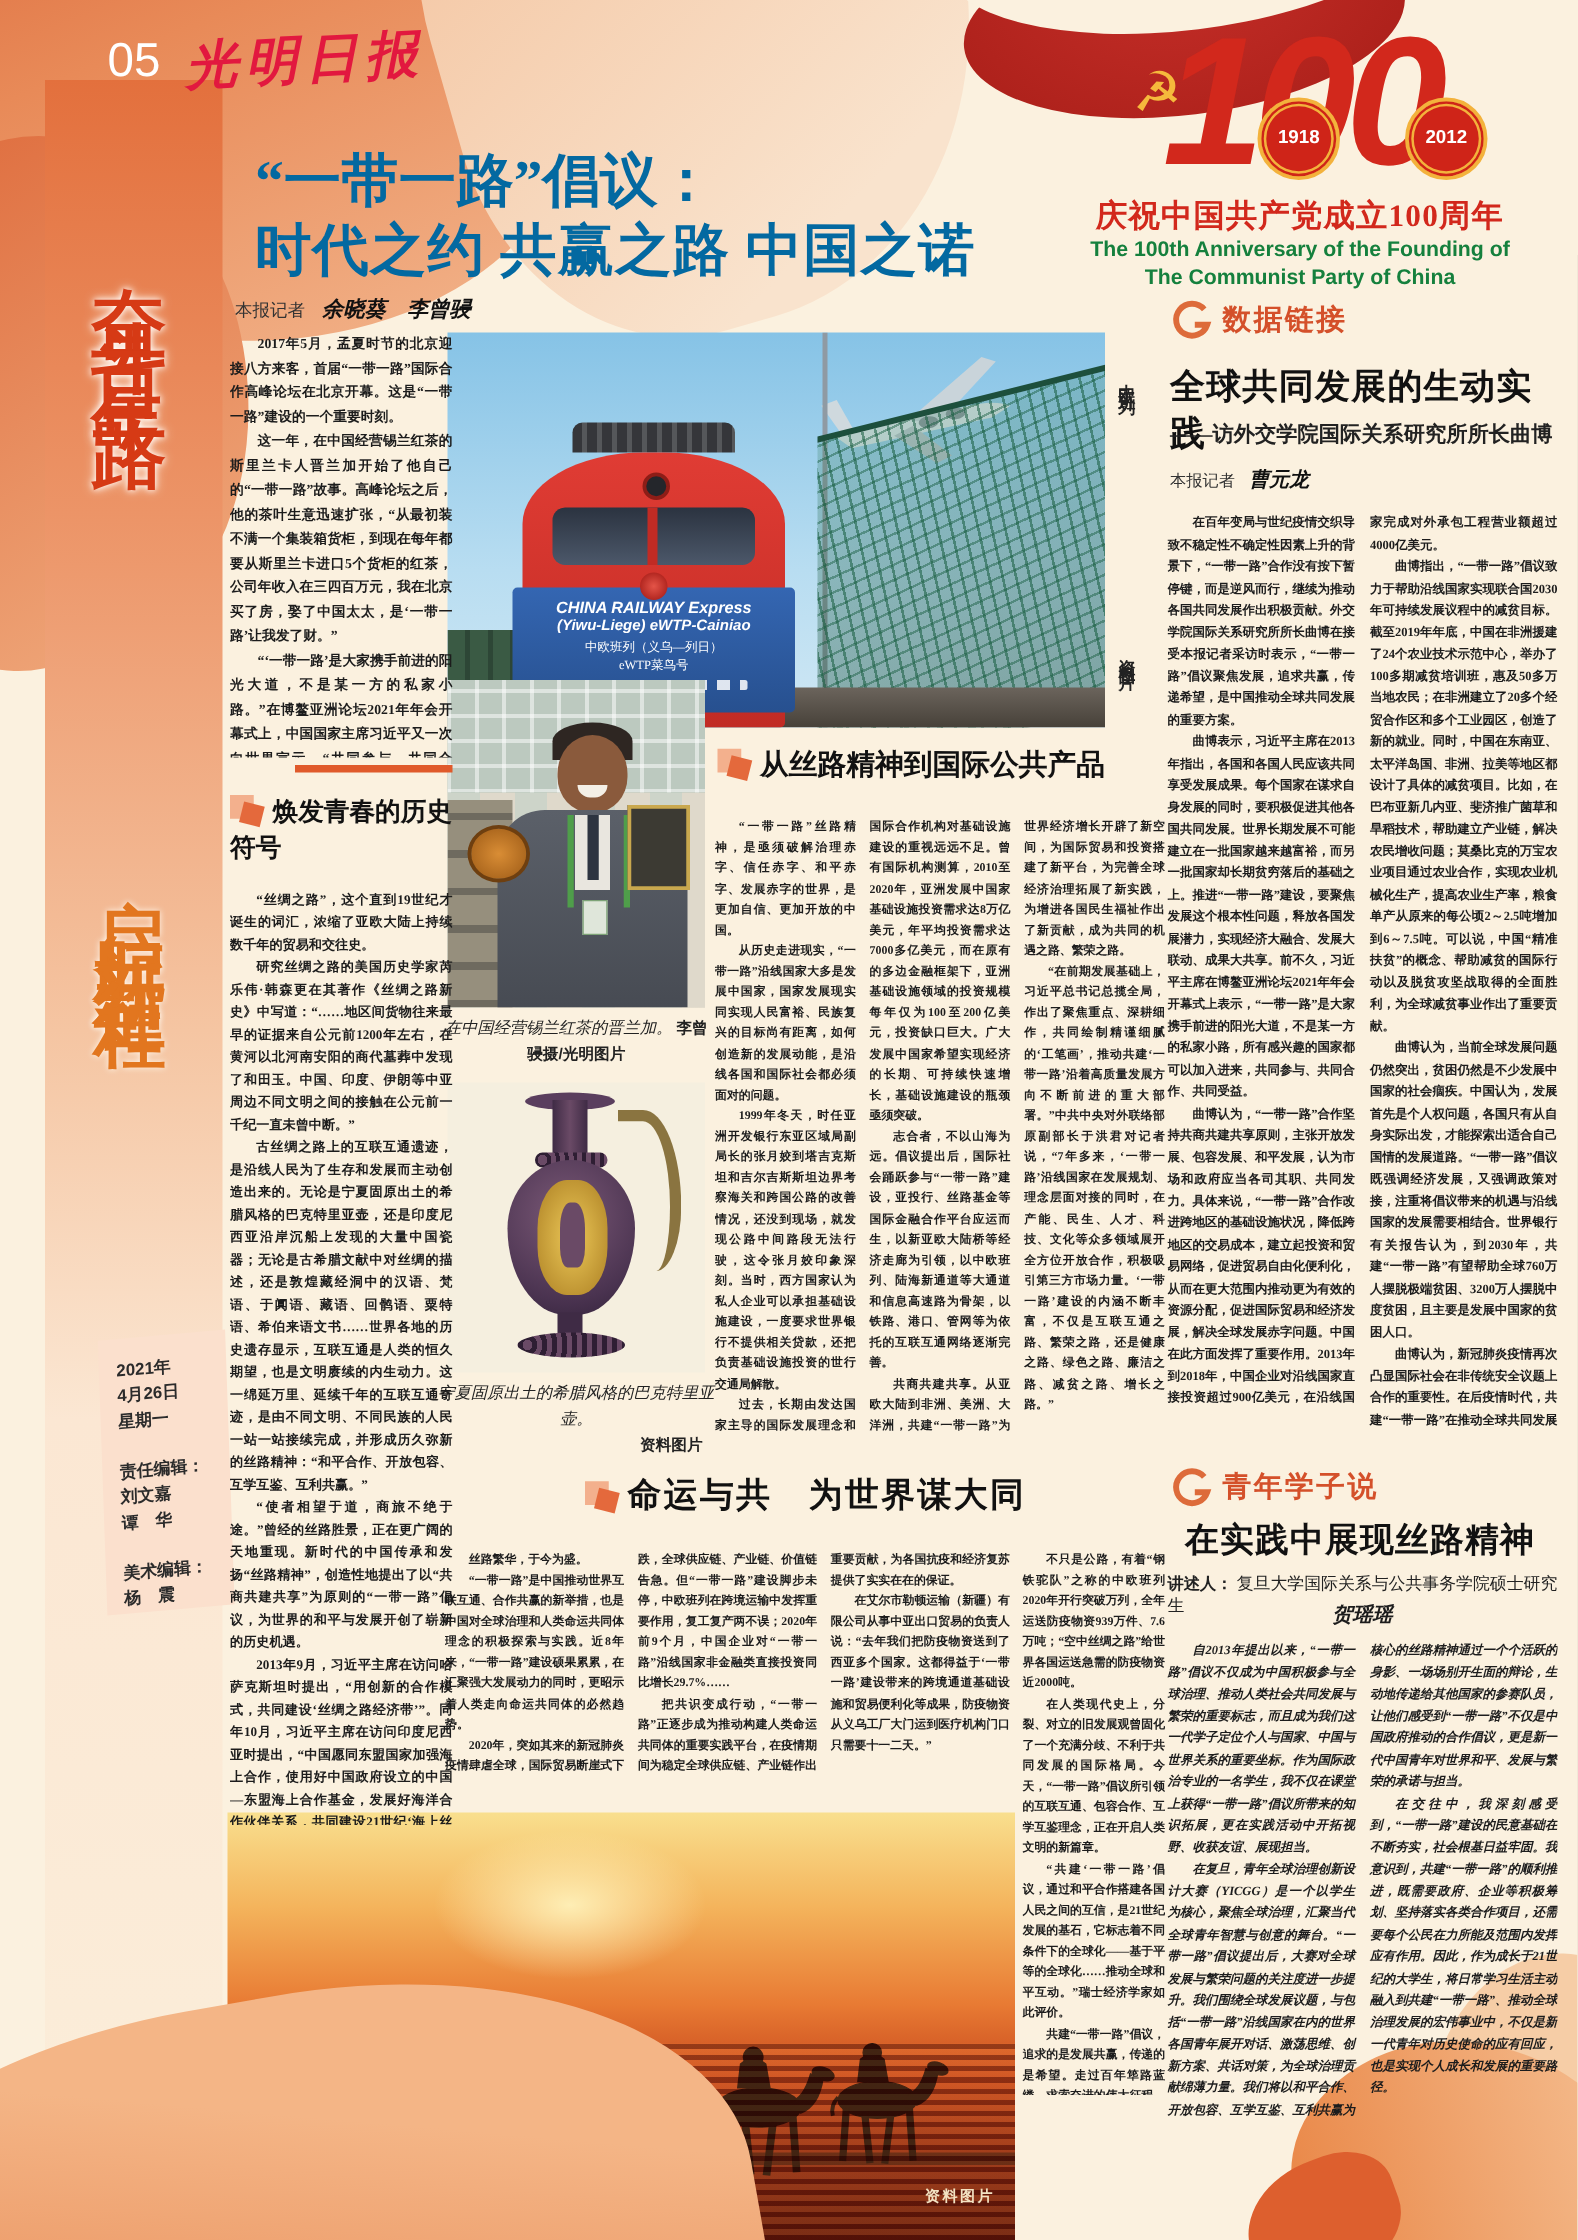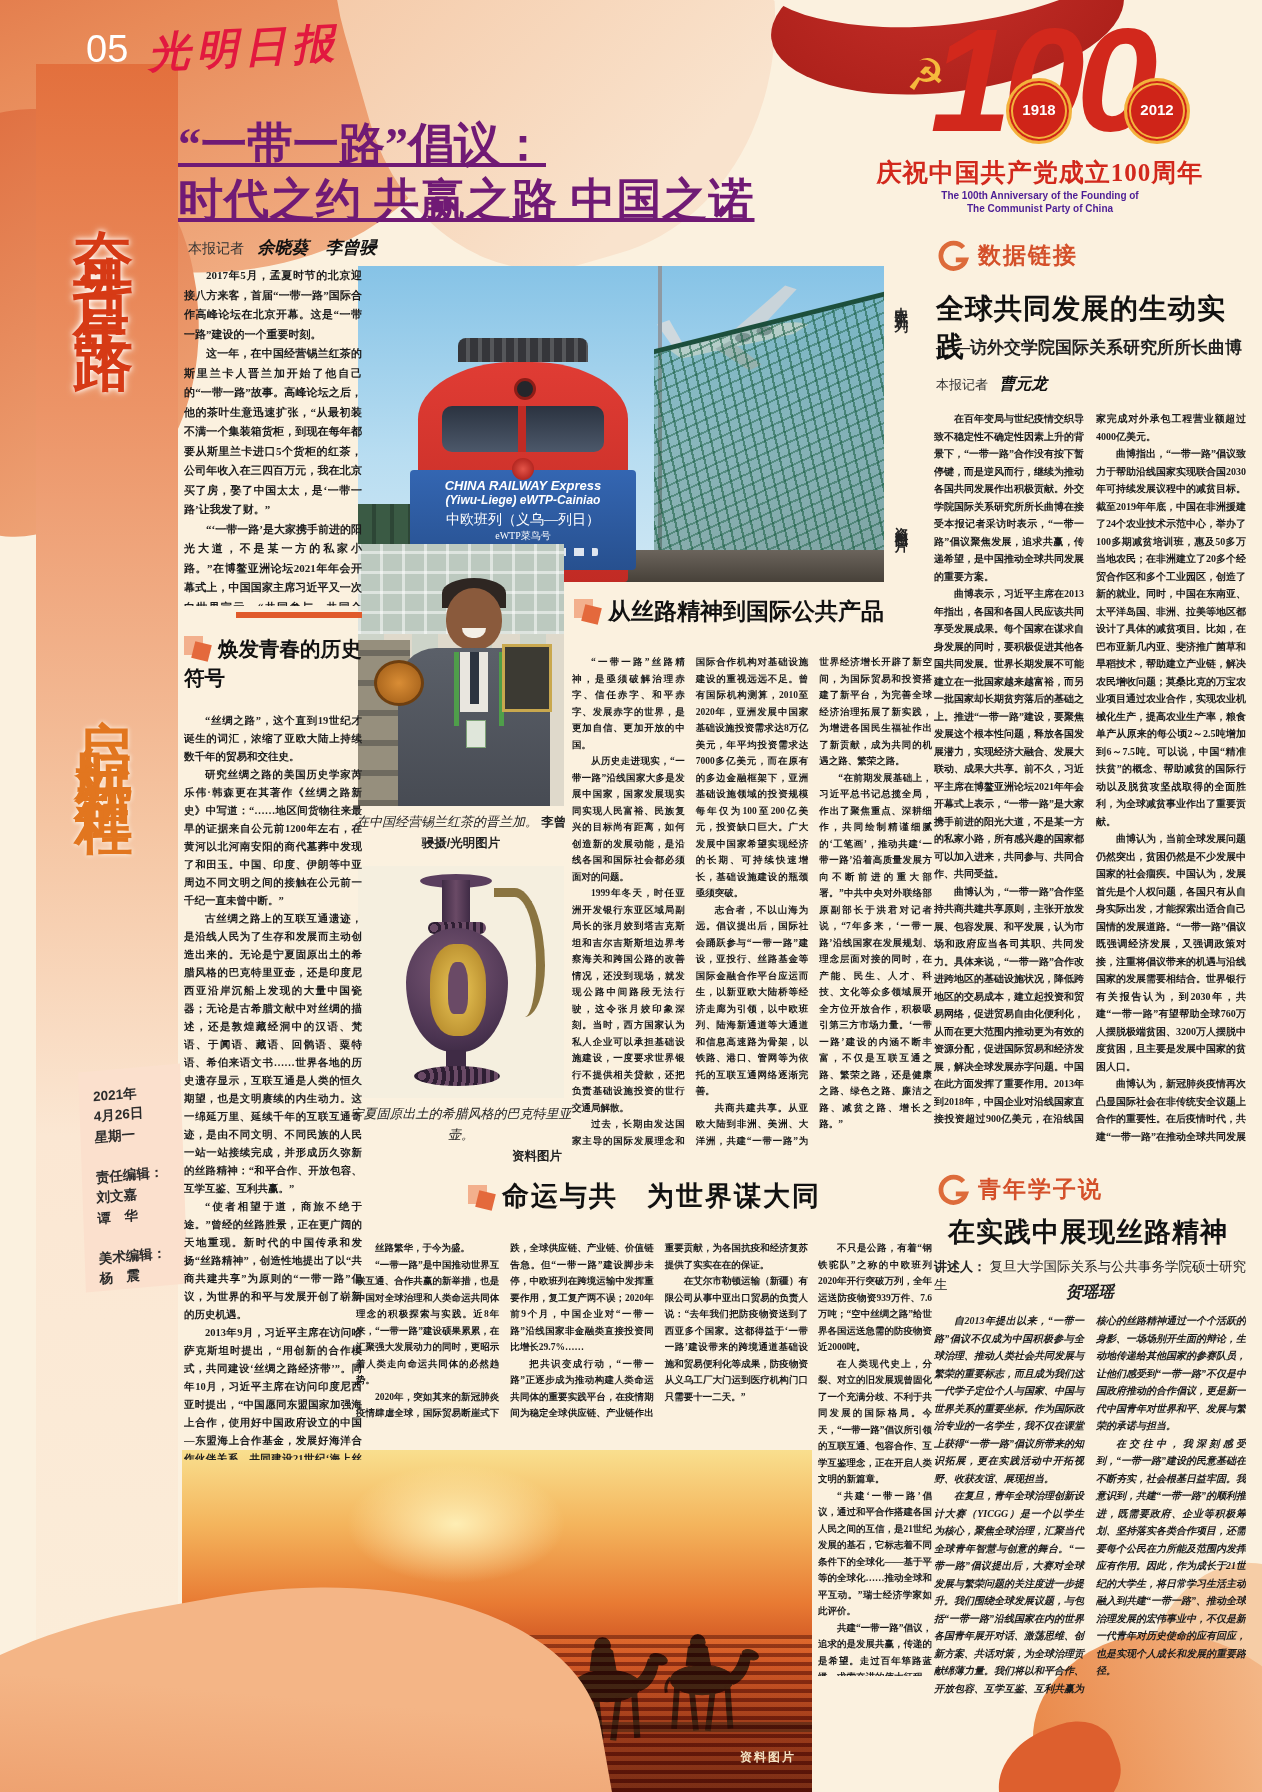--- a/index.html
+++ b/index.html
@@ -42,23 +42,23 @@
   
   .anniv{left:828px;top:12px;width:424px;height:224px;z-index:3;text-align:center;}
   .anniv-num{position:relative;height:142px;font-family:"Liberation Sans","DejaVu Sans",sans-serif;
      font-size:146px;line-height:138px;font-weight:900;font-style:italic;color:#d2281c;letter-spacing:-8px;}
   .anniv-circle{position:absolute;width:60px;height:60px;border-radius:50%;background:#cf2418;border:3px solid #f3b23c;
      box-shadow:inset 0 0 0 2px #cf2418, inset 0 0 0 4px #f3b23c;color:#fff;font-family:"Liberation Sans",sans-serif;
      font-style:normal;font-weight:700;font-size:15px;line-height:58px;letter-spacing:0;}
   .anniv-c1{left:178px;top:66px;} .anniv-c2{left:296px;top:66px;}
   .anniv-emblem{position:absolute;left:78px;top:-6px;font-size:44px;color:#f5b93c;font-style:normal;letter-spacing:0;}
   .anniv-cn{margin-top:2px;font-size:25px;font-weight:900;color:#d2281c;letter-spacing:1px;}
-  .anniv-en{font-family:"Liberation Sans","DejaVu Sans",sans-serif;font-size:10px;font-weight:700;color:#4c1d95;line-height:1.3;}
-  
-  .lead-title{left:178px;top:116px;width:650px;z-index:3;font-weight:900;color:#701a75;line-height:1.24;text-decoration:underline;}
+  .anniv-en{font-family:"Liberation Sans","DejaVu Sans",sans-serif;font-size:17px;font-weight:700;color:#15803d;line-height:1.3;}
+  
+  .lead-title{left:204px;top:116px;width:650px;z-index:3;font-weight:900;color:#0369a1;line-height:1.24;}
   .lead-title .l1{font-size:46px;} .lead-title .l2{font-size:45px;letter-spacing:1px;}
   .lead-byline{left:188px;top:236px;z-index:3;font-size:14px;color:#333;}
   .lead-byline b{font-size:17px;font-style:italic;margin-left:10px;color:#111;}
   .colbody{z-index:3;text-align:justify;overflow:hidden;}
   .colbody p{margin:0;text-indent:2em;font-weight:bold;}
   .lead-body{left:184px;top:266px;width:178px;height:340px;font-size:11px;line-height:19.5px;}
   .divider{left:236px;top:612px;width:126px;height:6px;background:#e05a2b;z-index:3;}
   .sec-head{z-index:3;font-weight:900;color:#111;}
   .sec-icon{display:inline-block;width:26px;height:26px;position:relative;vertical-align:-4px;margin-right:8px;}
   .sec-icon i{position:absolute;display:block;}
@@ -84,21 +84,21 @@
      border-radius:46% 46% 4px 4px / 26% 26% 4px 4px;}
   .loco-light{position:absolute;left:96px;top:16px;width:16px;height:16px;border-radius:50%;background:#24262b;border:3px solid #8d1d17;}
   .loco-wind{position:absolute;left:24px;top:44px;width:162px;height:46px;border-radius:10px;
      background:linear-gradient(#2b3340,#4c586a);}
   .loco-wind:after{content:"";position:absolute;left:76px;top:0;width:8px;height:46px;background:#c12b24;}
   .loco-bow{position:absolute;left:94px;top:96px;width:22px;height:22px;border-radius:50%;background:radial-gradient(#e45448,#9e1410);z-index:2;}
   .banner{position:absolute;left:-8px;top:108px;width:226px;height:100px;background:linear-gradient(180deg,#3466b2,#27508f);
      border-radius:4px;color:#fff;text-align:center;z-index:1;padding-top:8px;box-sizing:border-box;}
   .banner .e1{font-family:"Liberation Sans",sans-serif;font-size:13px;font-weight:700;font-style:italic;}
   .banner .e2{font-family:"Liberation Sans",sans-serif;font-size:12px;font-weight:700;font-style:italic;}
-  .banner .c1{font-size:14px;margin-top:4px;} .banner .c2{font-size:10px;}
+  .banner .c1{font-size:10px;margin-top:4px;} .banner .c2{font-size:10px;}
   .banner .logos{margin:5px auto 0;width:150px;height:8px;
      background:repeating-linear-gradient(90deg,rgba(255,255,255,.85) 0 10px,transparent 10px 18px);border-radius:2px;}
   .plane{position:absolute;right:44px;top:14px;width:190px;height:96px;transform:rotate(-6deg);}
   .vcap{z-index:3;writing-mode:vertical-rl;text-orientation:upright;font-weight:700;font-size:13.5px;color:#222;letter-spacing:4px;}
   .cap-train-side{left:892px;top:296px;} .cap-train-credit{left:892px;top:516px;}
   
   .photo-tea{left:358px;top:544px;width:206px;height:262px;z-index:2;overflow:hidden;
      background:repeating-linear-gradient(90deg,#cdd4c9 0 26px,#dfd9cb 26px 54px),linear-gradient(#e8e3d6,#d9d2c2);}
   .tea-window{position:absolute;left:0;top:0;width:100%;height:90px;
      background:repeating-linear-gradient(90deg,rgba(255,255,255,.5) 0 3px,transparent 3px 22px),

